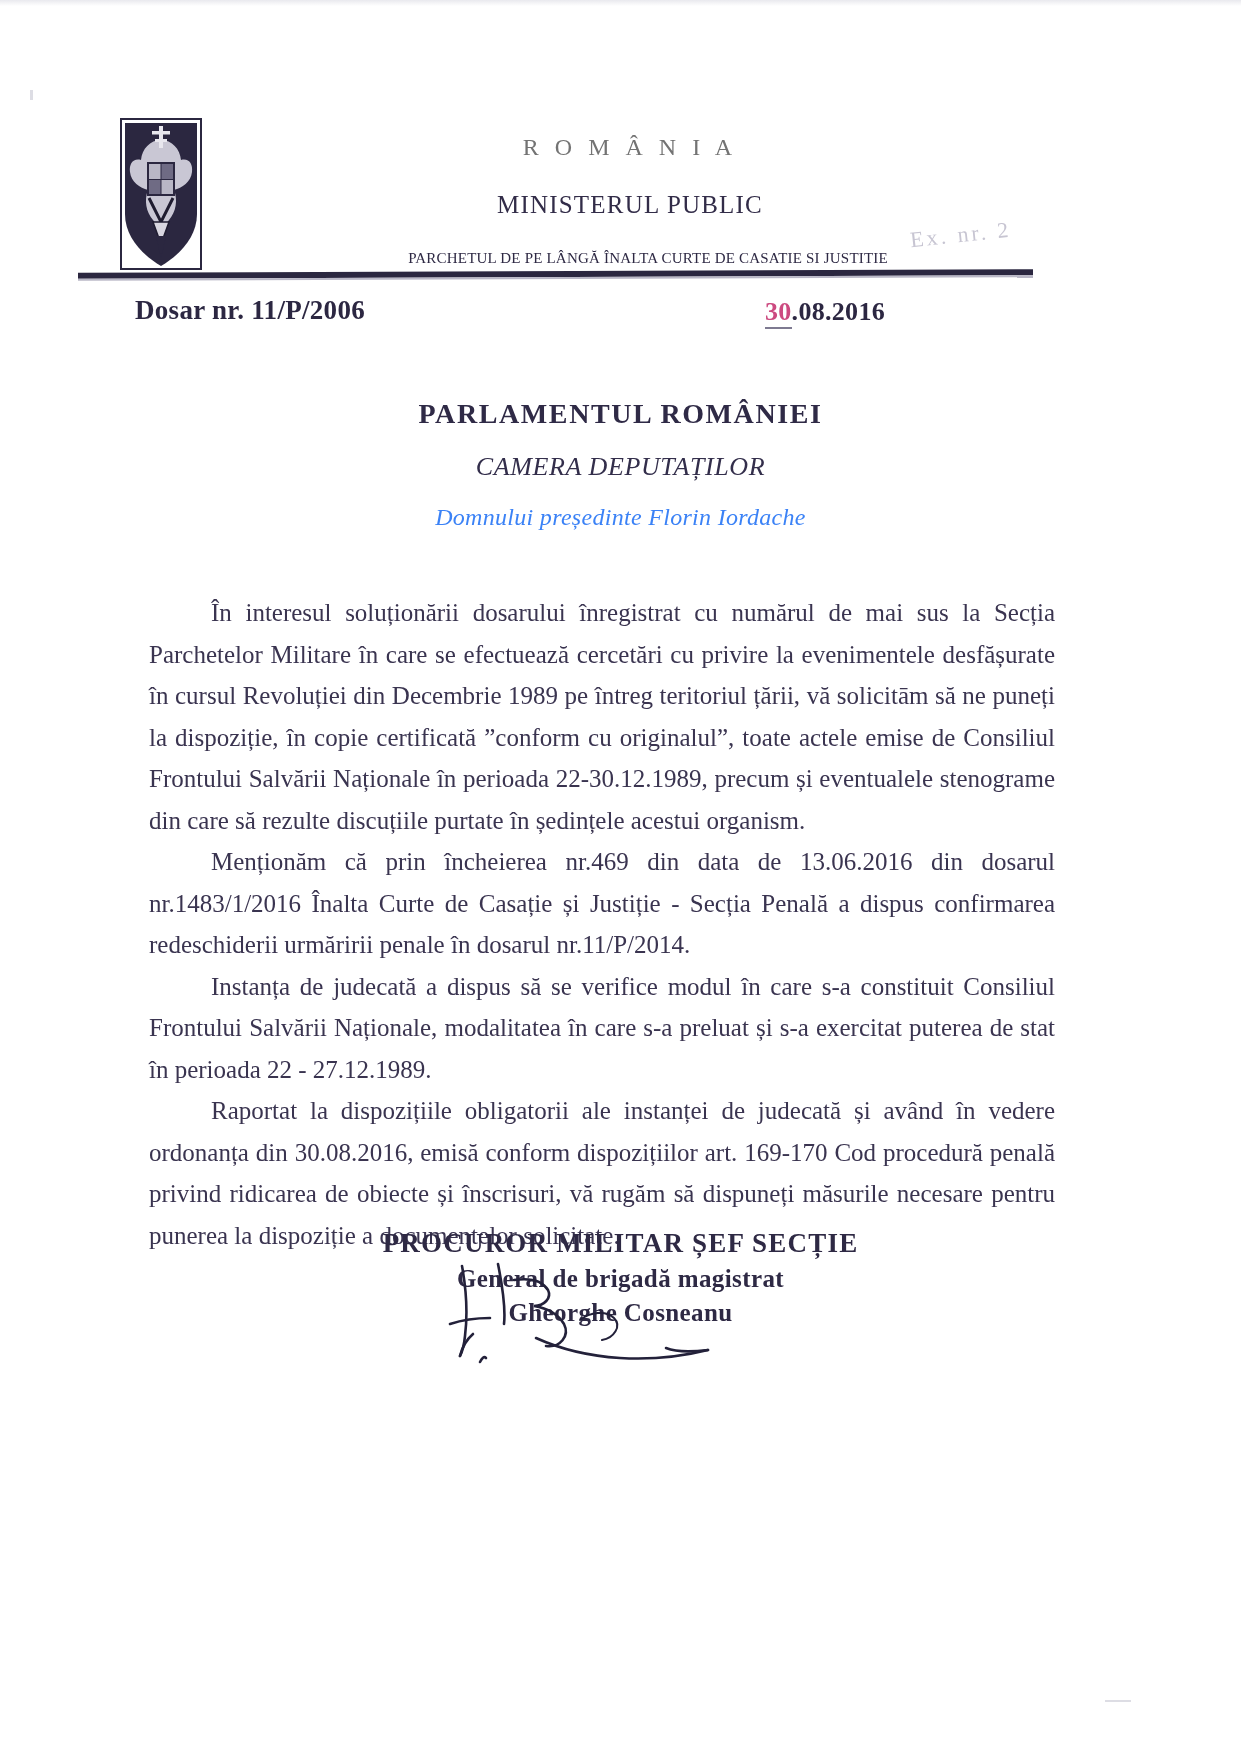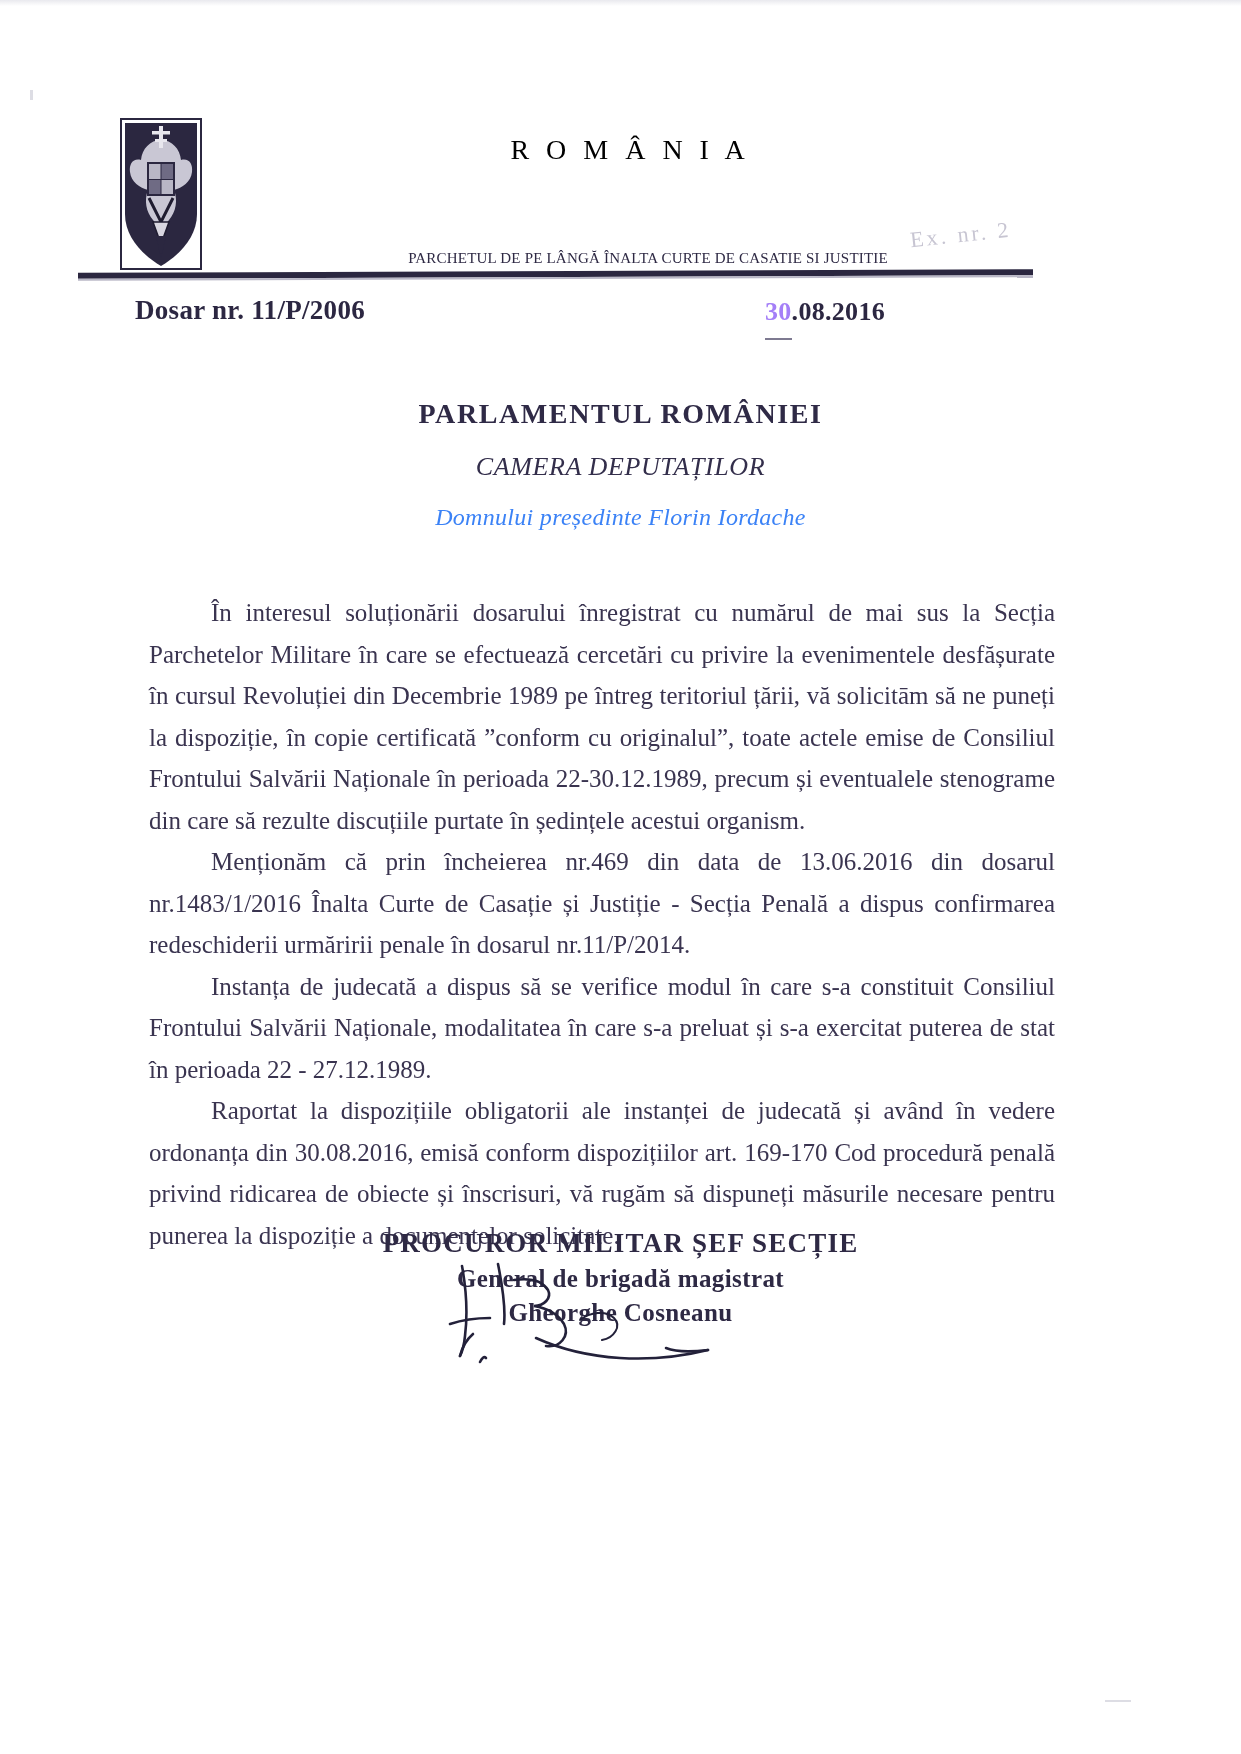--- a/index.html
+++ b/index.html
@@ -41,23 +41,23 @@
     left: 120px; top: 0px;
     width: 82px; height: 152px;
   }
   .header-lines {
     position: absolute;
     left: 230px; top: 16px;
     width: 800px;
     text-align: center;
   }
   .hdr-country {
-    font-size: 28px;
+    font-size: 24px;
     letter-spacing: 5px;
-    color: #000000;
+    color: #737373;
     font-weight: 400;
   }
   .hdr-ministry {
     margin-top: 30px;
     font-size: 25px;
     letter-spacing: 1.2px;
     color: #322c48;
     font-weight: 400;
   }
   .hdr-office {
@@ -115,24 +115,24 @@
   }
   .docdate {
     position: absolute;
     left: 765px; top: 2px;
     font-size: 26px;
     font-weight: bold;
     color: #2c2742;
     letter-spacing: 0.3px;
   }
   .docdate .day {
-    color: #8b5cf6;
+    color: #be185d;
     opacity: 0.78;
     border-bottom: 2px solid #5b5573;
-    padding-bottom: 12px;
+    padding-bottom: 1px;
     text-align: center;
   }
 
   
   .addressee {
     position: absolute;
     left: 0; top: 398px;
     width: 1241px;
     text-align: center;
   }
@@ -241,20 +241,21 @@
       <rect x="41.5" y="62" width="11.5" height="14" fill="#b9b7c6"></rect>
 
       <path d="M29 80 L41 104 L53 80" fill="none" stroke="#1f1c30" stroke-width="3"></path>
 
       <path d="M33 104 L41 126 L49 104 Z" fill="#d8d6e0" stroke="#1f1c30" stroke-width="1.5"></path>
       <path d="M36 118 L41 140 L46 118 Z" fill="#2b2740"></path>
     </svg>
 
     <div class="header-lines">
       <div class="hdr-country">R O M Â N I A</div>
+      <div class="hdr-ministry">MINISTERUL PUBLIC</div>
     </div>
 
     <div class="hdr-office">PARCHETUL DE PE LÂNGĂ ÎNALTA CURTE DE CASATIE SI JUSTITIE</div>
 
     <div class="stamp-scribble">Ex. nr. 2</div>
 
     <div class="hdr-rule"></div>
   </div>
 
   <div class="meta-row">

